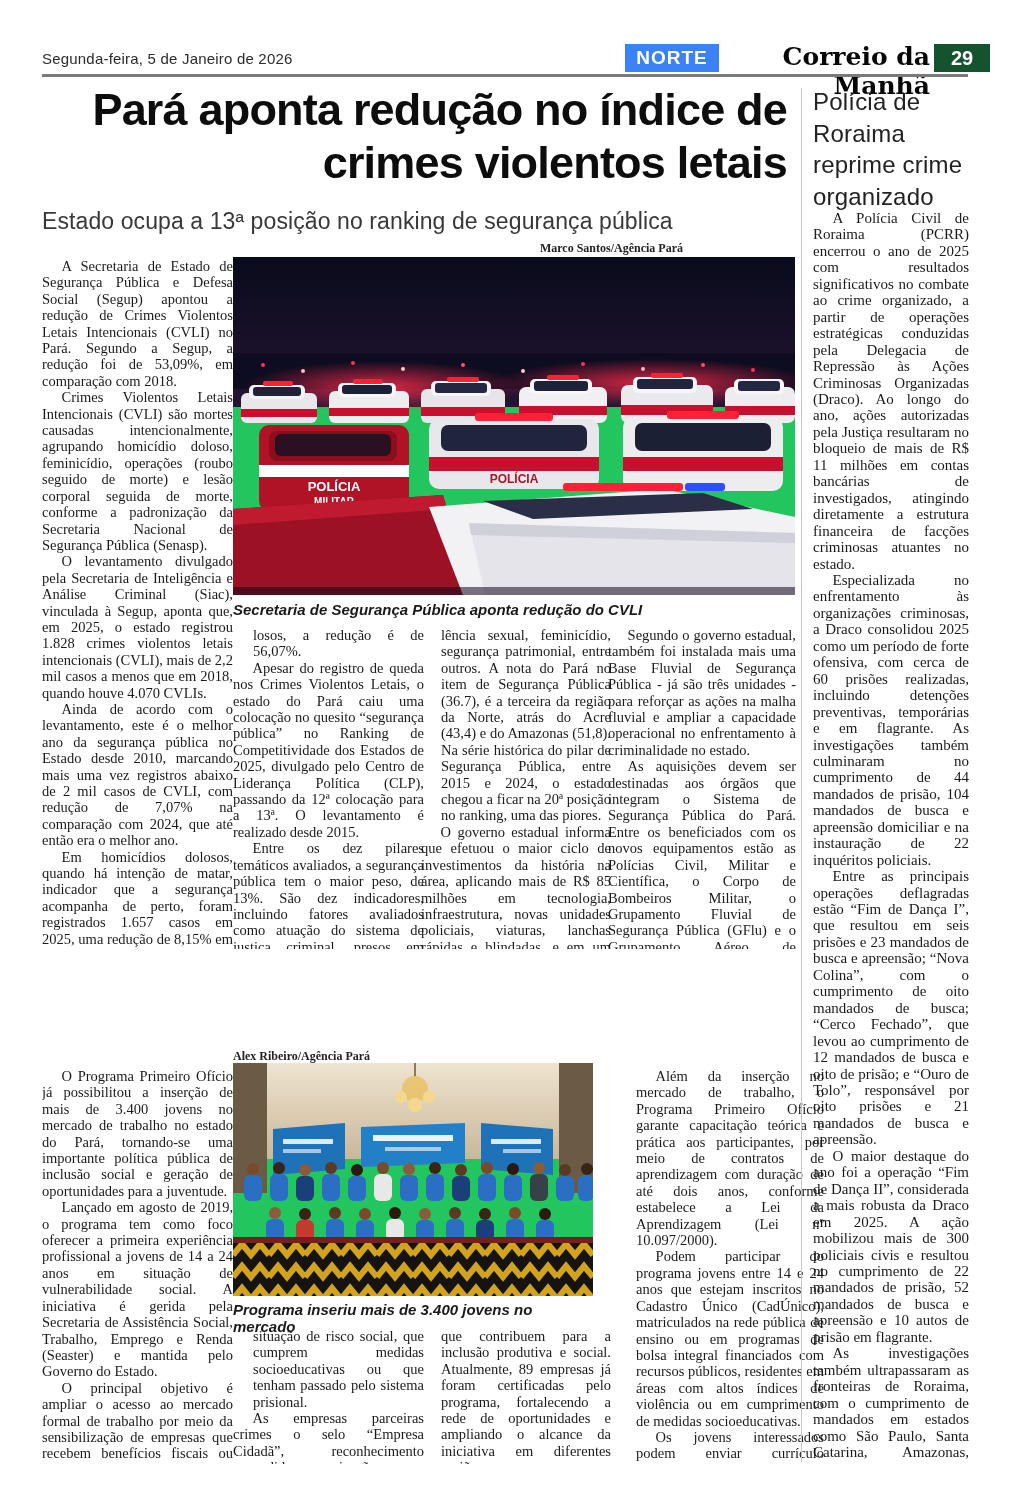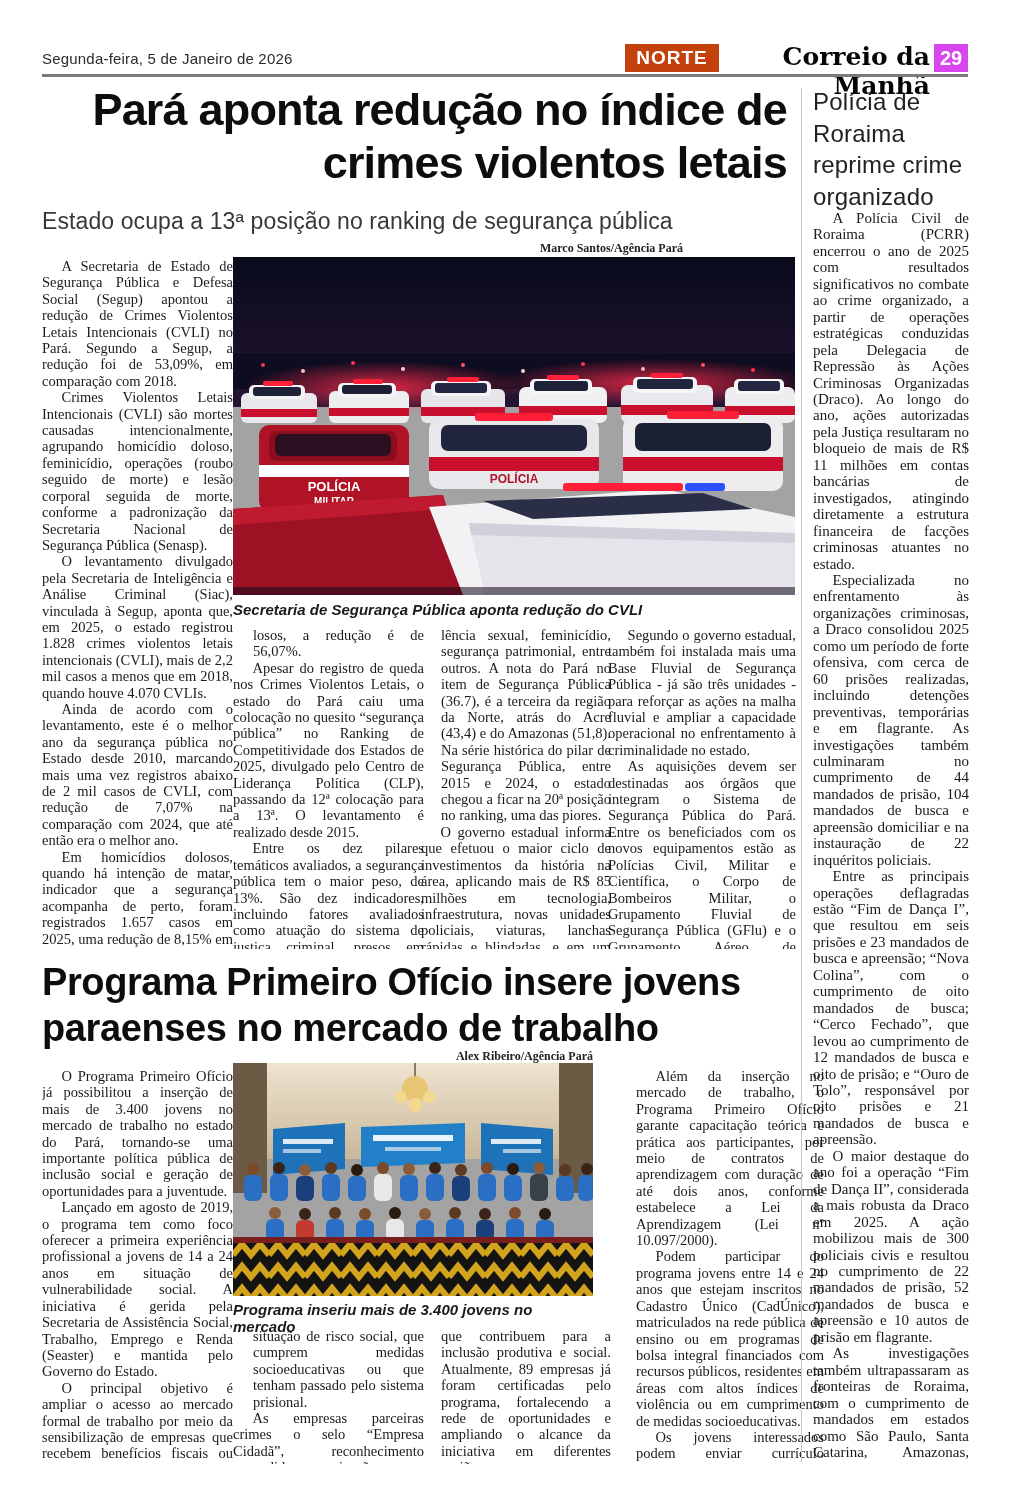--- a/index.html
+++ b/index.html
@@ -4,39 +4,39 @@
 <style>
   html,body{margin:0;padding:0;background:#e9e9e9;}
   .page{
     position:relative;width:1010px;height:1488px;background:#ffffff;
     margin:0 auto;overflow:hidden;
     font-family:"Liberation Serif",serif;color:#1a1a1a;
   }
   
   .mh-date{position:absolute;left:42px;top:50px;font-family:"Liberation Sans",sans-serif;
     font-size:15px;color:#2b2b2b;letter-spacing:.2px;}
-  .mh-section{position:absolute;left:625px;top:44px;width:94px;height:28px;background:#c2410c;
+  .mh-section{position:absolute;left:625px;top:44px;width:94px;height:28px;background:#3b82f6;
     color:#fff;font-family:"Liberation Sans",sans-serif;font-weight:700;font-size:19px;
     display:flex;align-items:center;justify-content:center;letter-spacing:1px;}
   .mh-brand{position:absolute;left:765px;top:42px;width:165px;text-align:right;
     font-family:"DejaVu Serif","Liberation Serif",serif;font-weight:700;font-size:25px;color:#050505;}
-  .mh-page{position:absolute;left:934px;top:44px;width:34px;height:28px;background:#d946ef;color:#fff;
+  .mh-page{position:absolute;left:934px;top:44px;width:56px;height:28px;background:#14532d;color:#fff;
     font-family:"Liberation Sans",sans-serif;font-weight:700;font-size:20px;
     display:flex;align-items:center;justify-content:center;}
   .mh-rule{position:absolute;left:42px;top:74px;width:926px;height:3px;background:#7a7a7a;}
   
   .a1-headline{position:absolute;left:42px;top:84px;width:745px;
     font-family:"Liberation Sans",sans-serif;font-weight:700;font-size:45px;line-height:1.17;
     letter-spacing:-0.8px;color:#0d0d0d;text-align:right;}
   .a1-subhead{position:absolute;left:42px;top:208px;width:740px;
     font-family:"Liberation Sans",sans-serif;font-size:23px;color:#383838;letter-spacing:.1px;}
   .credit{font-family:Liberation Serif, serif;font-size:12px;font-weight:700;color:#222;}
   .a1-credit{position:absolute;left:233px;top:241px;width:450px;text-align:right;}
-  .a2-credit{position:absolute;left:233px;top:1049px;width:360px;text-align:right;}
-  .photo{position:absolute;overflow:hidden;background:#a3a3a3;}
+  .a2-credit{position:absolute;left:233px;top:1049px;width:360px;}
+  .photo{position:absolute;overflow:hidden;background:#22c55e;}
   .photo1{left:233px;top:257px;width:562px;height:338px;}
   .photo2{left:233px;top:1063px;width:360px;height:233px;}
   .caption{font-family:"Liberation Sans",sans-serif;font-style:italic;font-weight:700;
     font-size:15px;color:#1a1a1a;}
   .a1-caption{position:absolute;left:233px;top:601px;width:560px;}
   .a2-caption{position:absolute;left:233px;top:1301px;width:360px;}
   
   .col{position:absolute;overflow:hidden;font-size:14.5px;line-height:16.4px;
     text-align:justify;}
   .col p{margin:0;text-indent:1.35em;}
@@ -199,21 +199,20 @@
   </div>
   <div class="col a1c3">
     <p class="noindent">lência sexual, feminicídio, segurança patrimonial, entre outros. A nota do Pará no item de Segurança Pública (36.7), é a terceira da região da Norte, atrás do Acre (43,4) e do Amazonas (51,8). Na série histórica do pilar de Segurança Pública, entre 2015 e 2024, o estado chegou a ficar na 20ª posição no ranking, uma das piores.</p>
     <p>O governo estadual informa que efetuou o maior ciclo de investimentos da história na área, aplicando mais de R$ 85 milhões em tecnologia, infraestrutura, novas unidades policiais, viaturas, lanchas rápidas e blindadas, e em um novo Centro Integrado de Comando e Controle Móvel.</p>
   </div>
   <div class="col a1c4">
     <p>Segundo o governo estadual, também foi instalada mais uma Base Fluvial de Segurança Pública - já são três unidades - para reforçar as ações na malha fluvial e ampliar a capacidade operacional no enfrentamento à criminalidade no estado.</p>
     <p>As aquisições devem ser destinadas aos órgãos que integram o Sistema de Segurança Pública do Pará. Entre os beneficiados com os novos equipamentos estão as Polícias Civil, Militar e Científica, o Corpo de Bombeiros Militar, o Grupamento Fluvial de Segurança Pública (GFlu) e o Grupamento Aéreo de Segurança Pública (Graesp).</p>
   </div>
 
-  <h2 class="a2-headline" style="margin:0;">Programa Primeiro Ofício insere jovens paraenses no mercado de trabalho</h2>
   <div class="credit a2-credit">Alex Ribeiro/Agência Pará</div>
 
   <div class="photo photo2">
     <svg width="360" height="233" viewBox="0 0 360 233" preserveAspectRatio="none">
       <defs>
         <linearGradient id="ceil" x1="0" y1="0" x2="0" y2="1">
           <stop offset="0" stop-color="#efe4cf"></stop>
             <stop offset="1" stop-color="#c9b79a"></stop>
         </linearGradient>
         <pattern id="zig" width="36" height="22" patternUnits="userSpaceOnUse">

